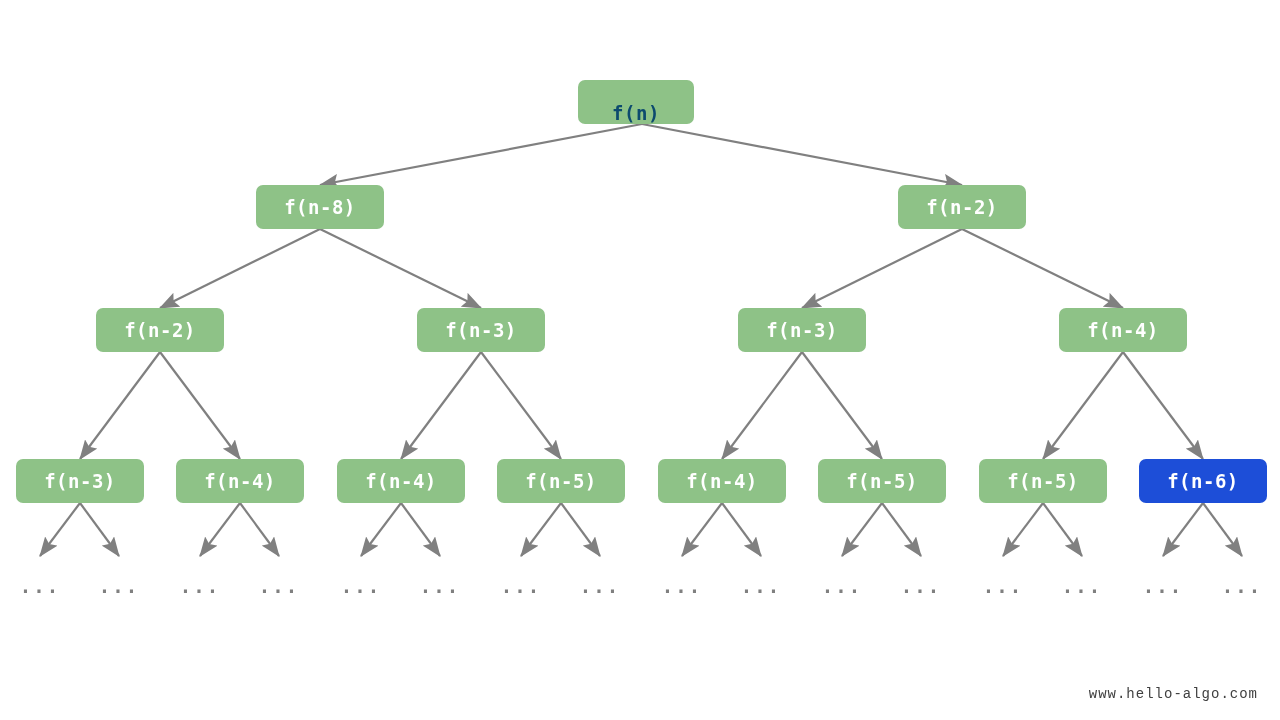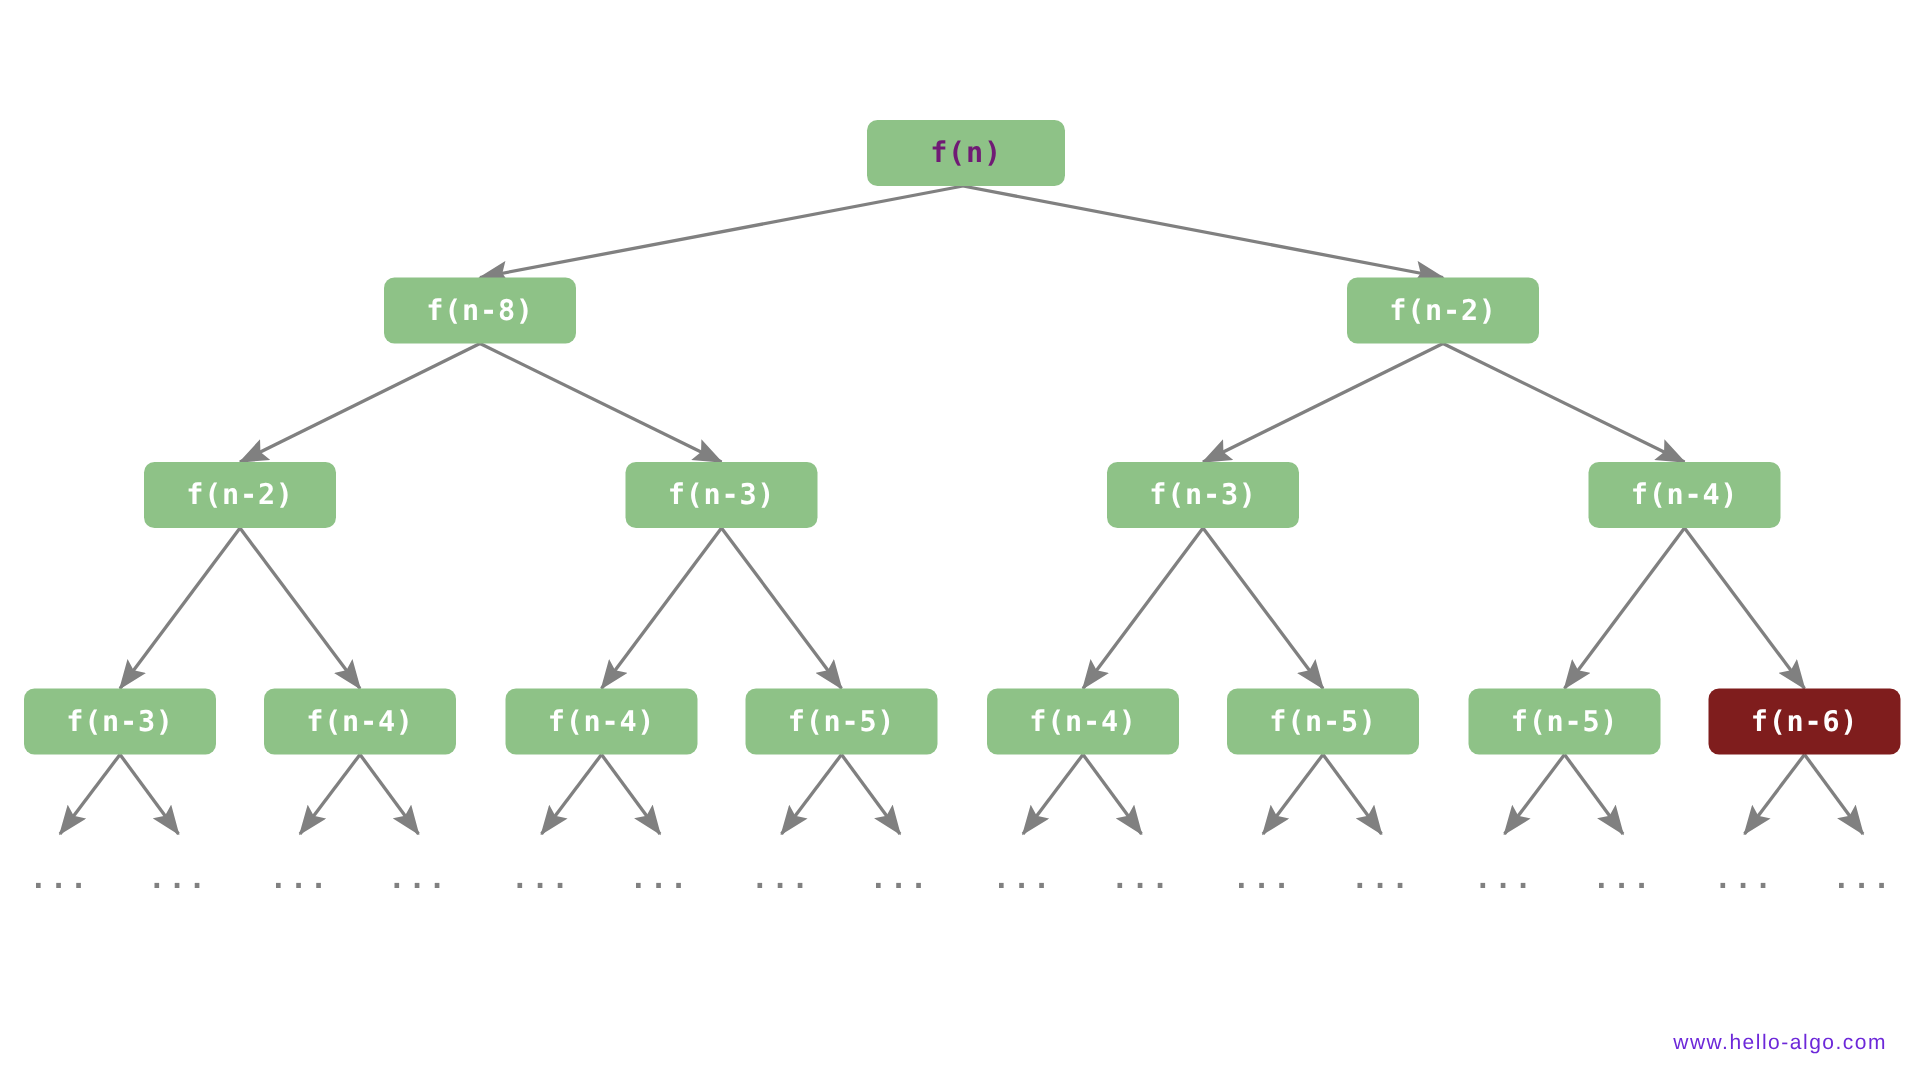--- a/index.html
+++ b/index.html
@@ -51,22 +51,22 @@
     font-weight: bold;
     letter-spacing: 2px;
     text-align: center;
     transform: translate(-50%, -50%);
     user-select: none;
   }
   #watermark {
     position: absolute;
     right: 22px;
     bottom: 18px;
-    color: #6d28d9;
-    font-family: Liberation Sans, sans-serif;
+    color: #404040;
+    font-family: Liberation Mono, monospace;
     font-size: 14px;
     letter-spacing: 1px;
     user-select: none;
     text-align: center;
   }
 </style>
 </head>
 <body>
 
 <div id="stage">
@@ -101,21 +101,21 @@
       <line x1="722" y1="503" x2="682" y2="556" stroke="#808080" stroke-width="2.2" marker-end="url(#arrowhead)"></line>
       <line x1="722" y1="503" x2="761" y2="556" stroke="#808080" stroke-width="2.2" marker-end="url(#arrowhead)"></line>
       <line x1="882" y1="503" x2="842" y2="556" stroke="#808080" stroke-width="2.2" marker-end="url(#arrowhead)"></line>
       <line x1="882" y1="503" x2="921" y2="556" stroke="#808080" stroke-width="2.2" marker-end="url(#arrowhead)"></line>
       <line x1="1043" y1="503" x2="1003" y2="556" stroke="#808080" stroke-width="2.2" marker-end="url(#arrowhead)"></line>
       <line x1="1043" y1="503" x2="1082" y2="556" stroke="#808080" stroke-width="2.2" marker-end="url(#arrowhead)"></line>
       <line x1="1203" y1="503" x2="1163" y2="556" stroke="#808080" stroke-width="2.2" marker-end="url(#arrowhead)"></line>
       <line x1="1203" y1="503" x2="1242" y2="556" stroke="#808080" stroke-width="2.2" marker-end="url(#arrowhead)"></line>
     </svg>
   <div id="nodes">
-      <div class="node" style="left: 578px; top: 80px; width: 132px; height: 44px; background: rgb(142, 194, 135); color: #701a75; border-radius: 7px;">
+      <div class="node" style="left: 578px; top: 80px; width: 116px; height: 44px; background: rgb(142, 194, 135); color: #0c4a6e; border-radius: 7px; align-items: flex-end;">
         <span>f(n)</span>
       </div>
       <div class="node" style="left: 256px; top: 185px; width: 128px; height: 44px; background: rgb(142, 194, 135); color: rgb(255, 255, 255); border-radius: 7px;">
         <span>f(n-8)</span>
       </div>
       <div class="node" style="left: 898px; top: 185px; width: 128px; height: 44px; background: rgb(142, 194, 135); color: rgb(255, 255, 255); border-radius: 7px;">
         <span>f(n-2)</span>
       </div>
       <div class="node" style="left: 96px; top: 308px; width: 128px; height: 44px; background: rgb(142, 194, 135); color: rgb(255, 255, 255); border-radius: 7px;">
         <span>f(n-2)</span>
@@ -143,21 +143,21 @@
       </div>
       <div class="node" style="left: 658px; top: 459px; width: 128px; height: 44px; background: rgb(142, 194, 135); color: rgb(255, 255, 255); border-radius: 7px;">
         <span>f(n-4)</span>
       </div>
       <div class="node" style="left: 818px; top: 459px; width: 128px; height: 44px; background: rgb(142, 194, 135); color: rgb(255, 255, 255); border-radius: 7px;">
         <span>f(n-5)</span>
       </div>
       <div class="node" style="left: 979px; top: 459px; width: 128px; height: 44px; background: rgb(142, 194, 135); color: rgb(255, 255, 255); border-radius: 7px;">
         <span>f(n-5)</span>
       </div>
-      <div class="node" style="left: 1139px; top: 459px; width: 128px; height: 44px; background: #7f1d1d; color: rgb(255, 255, 255); border-radius: 7px;">
+      <div class="node" style="left: 1139px; top: 459px; width: 128px; height: 44px; background: #1d4ed8; color: rgb(255, 255, 255); border-radius: 7px;">
         <span>f(n-6)</span>
       </div>
     </div>
   <div id="ellipses">
       <div class="ellipsis" style="left: 40px; top: 586px; color: rgb(128, 128, 128);">...</div>
       <div class="ellipsis" style="left: 119px; top: 586px; color: rgb(128, 128, 128);">...</div>
       <div class="ellipsis" style="left: 200px; top: 586px; color: rgb(128, 128, 128);">...</div>
       <div class="ellipsis" style="left: 279px; top: 586px; color: rgb(128, 128, 128);">...</div>
       <div class="ellipsis" style="left: 361px; top: 586px; color: rgb(128, 128, 128);">...</div>
       <div class="ellipsis" style="left: 440px; top: 586px; color: rgb(128, 128, 128);">...</div>

